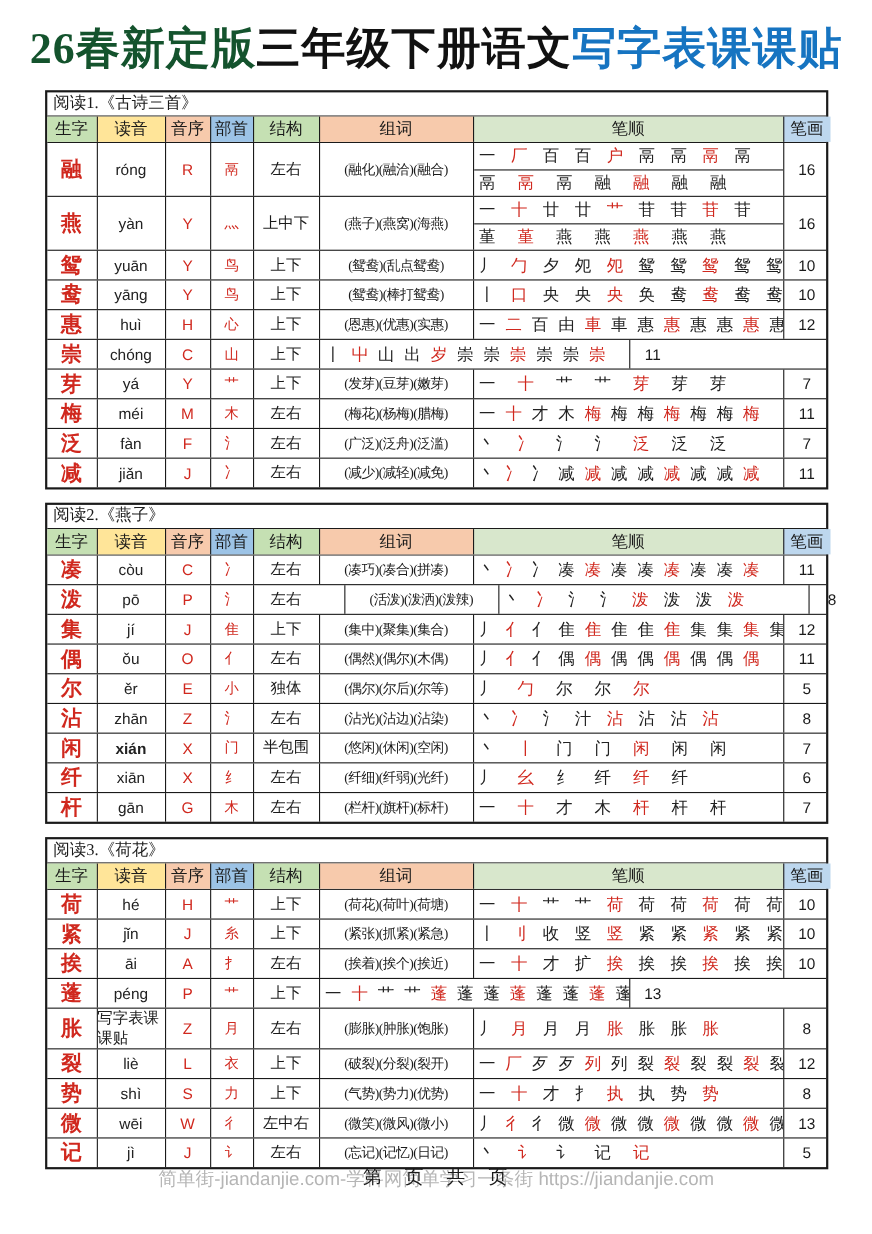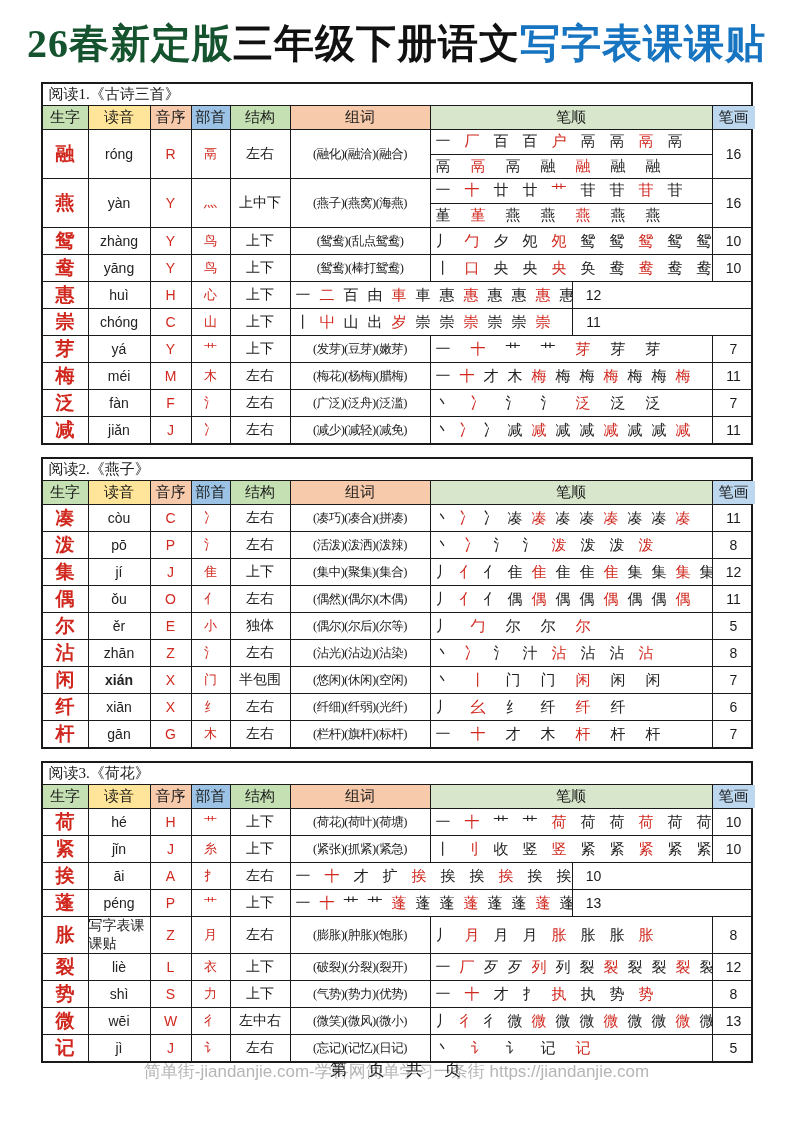--- a/index.html
+++ b/index.html
@@ -132,21 +132,21 @@
             <span>燕</span>
             <span>燕</span>
             <span>燕</span>
             <span>燕</span>
           </div>
         </div>
         <div class="cell c-count" style="width: 43px;">16</div>
       </div>
       <div class="row dr">
         <div class="cell c-char" style="width: 45px;">鸳</div>
-        <div class="cell c-pinyin" style="width: 62px;">zhàng</div>
+        <div class="cell c-pinyin" style="width: 62px;">yuān</div>
         <div class="cell c-initial" style="width: 41px;">Y</div>
         <div class="cell c-radical" style="width: 39px;">鸟</div>
         <div class="cell c-structure" style="width: 60px;">上下</div>
         <div class="cell c-words" style="width: 140px;">(鸳鸯)(乱点鸳鸯)</div>
         <div class="cell c-strokes" style="width: 282px;">
           <div class="stroke-line" style="gap: 14px;">
             <span>丿</span>
             <span>勹</span>
             <span>夕</span>
             <span>夗</span>
@@ -182,20 +182,21 @@
           </div>
         </div>
         <div class="cell c-count" style="width: 43px;">10</div>
       </div>
       <div class="row dr">
         <div class="cell c-char" style="width: 45px;">惠</div>
         <div class="cell c-pinyin" style="width: 62px;">huì</div>
         <div class="cell c-initial" style="width: 41px;">H</div>
         <div class="cell c-radical" style="width: 39px;">心</div>
         <div class="cell c-structure" style="width: 60px;">上下</div>
+        <div class="cell c-words" style="width: 140px;">(恩惠)(优惠)(实惠)</div>
         <div class="cell c-strokes" style="width: 282px;">
           <div class="stroke-line" style="gap: 9px;">
             <span>一</span>
             <span>二</span>
             <span>百</span>
             <span>由</span>
             <span>車</span>
             <span>車</span>
             <span>惠</span>
             <span>惠</span>
@@ -354,21 +355,21 @@
           </div>
         </div>
         <div class="cell c-count" style="width: 43px;">11</div>
       </div>
       <div class="row dr">
         <div class="cell c-char" style="width: 45px;">泼</div>
         <div class="cell c-pinyin" style="width: 62px;">pō</div>
         <div class="cell c-initial" style="width: 41px;">P</div>
         <div class="cell c-radical" style="width: 39px;">氵</div>
         <div class="cell c-structure" style="width: 60px;">左右</div>
-        <div class="cell c-words" style="width: 140px;">(活泼)(泼洒)(泼辣)</div>
+        <div class="cell c-words" style="width: 140px; margin-left: 23px;">(活泼)(泼洒)(泼辣)</div>
         <div class="cell c-strokes" style="width: 282px;">
           <div class="stroke-line" style="gap: 14px;">
             <span>丶</span>
             <span>冫</span>
             <span>氵</span>
             <span>氵</span>
             <span>泼</span>
             <span>泼</span>
             <span>泼</span>
             <span>泼</span>
@@ -581,20 +582,21 @@
           </div>
         </div>
         <div class="cell c-count" style="width: 43px;">10</div>
       </div>
       <div class="row dr">
         <div class="cell c-char" style="width: 45px;">挨</div>
         <div class="cell c-pinyin" style="width: 62px;">āi</div>
         <div class="cell c-initial" style="width: 41px;">A</div>
         <div class="cell c-radical" style="width: 39px;">扌</div>
         <div class="cell c-structure" style="width: 60px;">左右</div>
+        <div class="cell c-words" style="width: 140px;">(挨着)(挨个)(挨近)</div>
         <div class="cell c-strokes" style="width: 282px;">
           <div class="stroke-line" style="gap: 14px;">
             <span>一</span>
             <span>十</span>
             <span>才</span>
             <span>扩</span>
             <span>挨</span>
             <span>挨</span>
             <span>挨</span>
             <span>挨</span>

